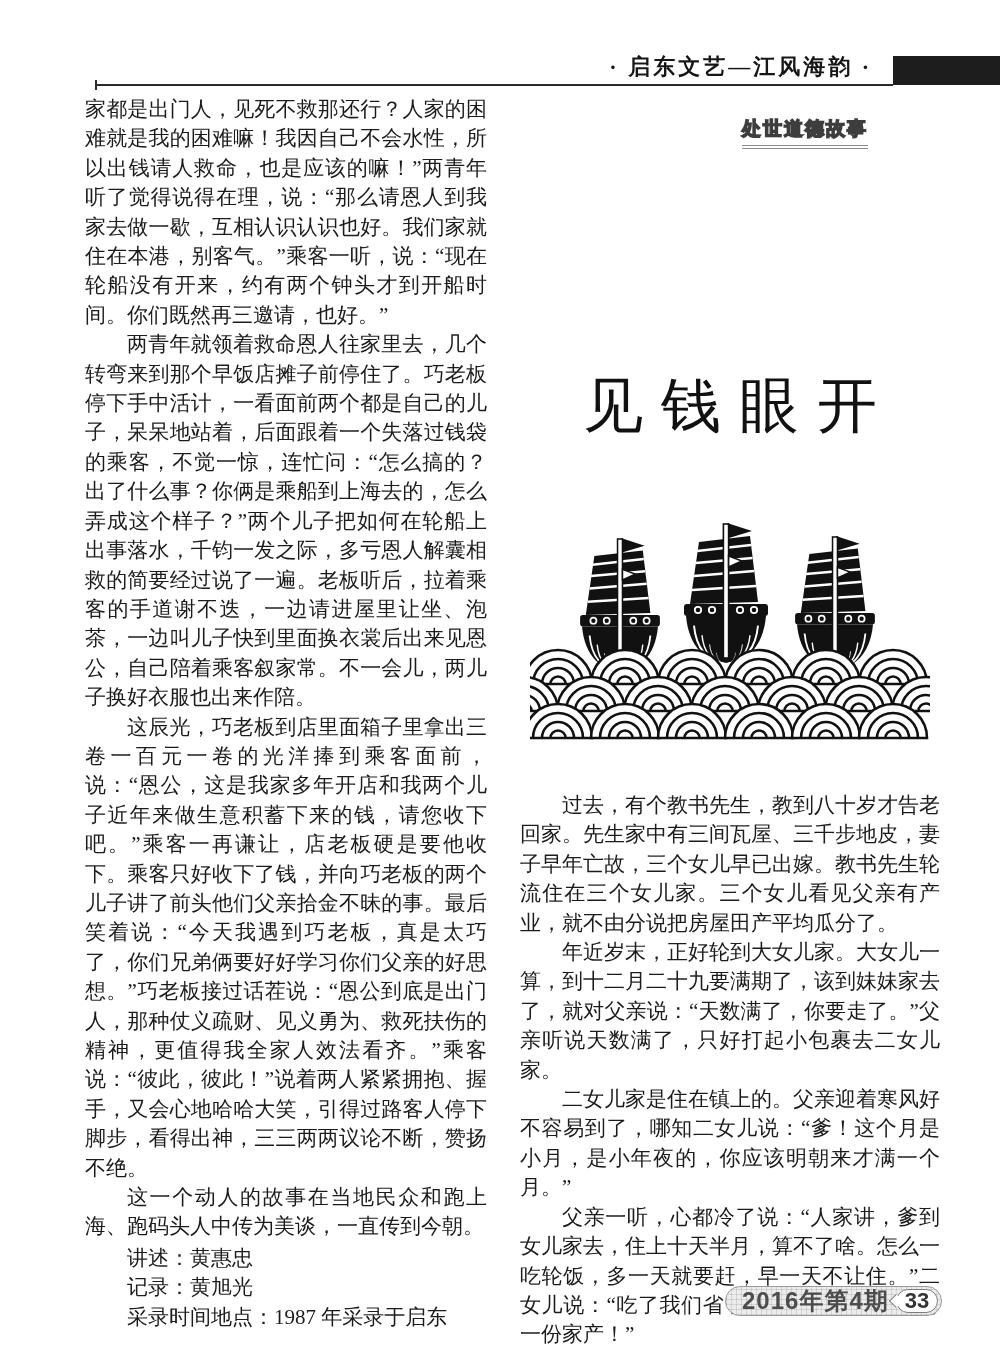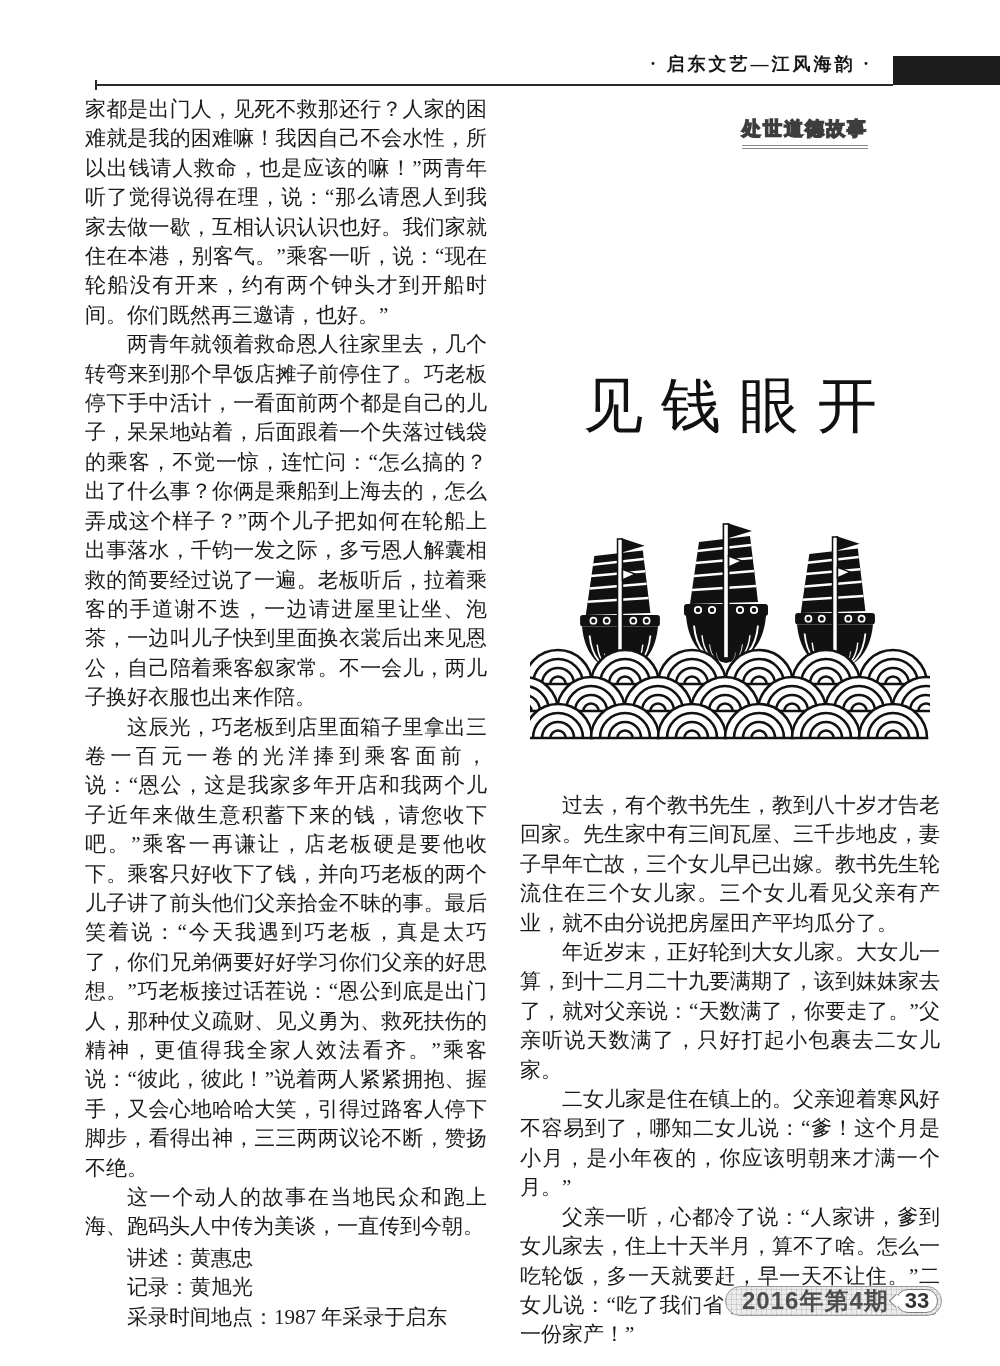--- a/index.html
+++ b/index.html
@@ -3,21 +3,21 @@
 <meta charset="utf-8">
 <style>
   html,body{margin:0;padding:0;}
   body{
     width:1000px;height:1366px;position:relative;background:#ffffff;
     font-family:"Liberation Serif", serif;color:#1b1b1b;overflow:hidden;
   }
   
   .journal-title{
     position:absolute;top:52px;right:128px;
-    font-size:18px;font-weight:bold;letter-spacing:3px;color:#161616;
+    font-size:22px;font-weight:bold;letter-spacing:3px;color:#161616;
     font-family:"Liberation Serif", serif;
   }
   .header-bar{
     position:absolute;top:56px;right:0;width:107px;height:29px;background:#1d1d1d;
   }
   .header-rule{
     position:absolute;top:84px;left:95px;width:798px;height:2px;background:#2a2a2a;
   }
   .header-rule-tick{
     position:absolute;top:80px;left:95px;width:2px;height:10px;background:#2a2a2a;

